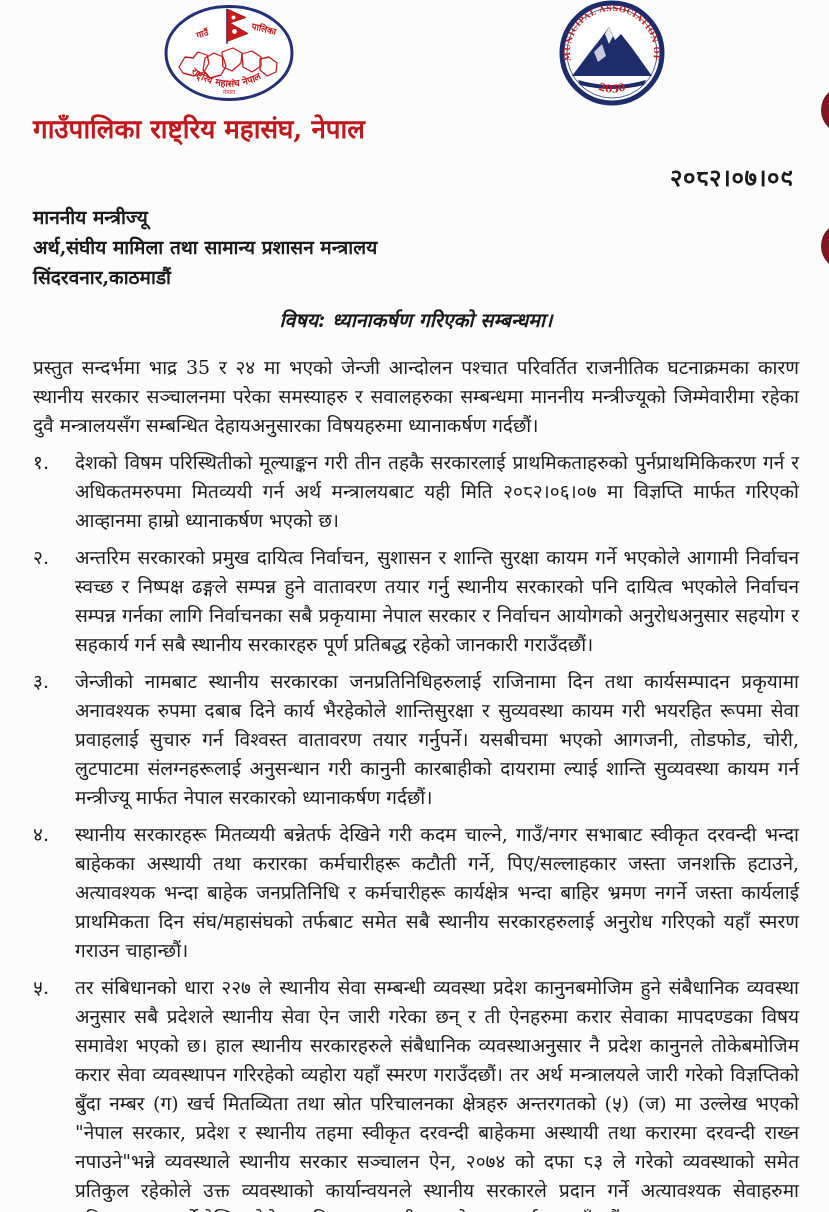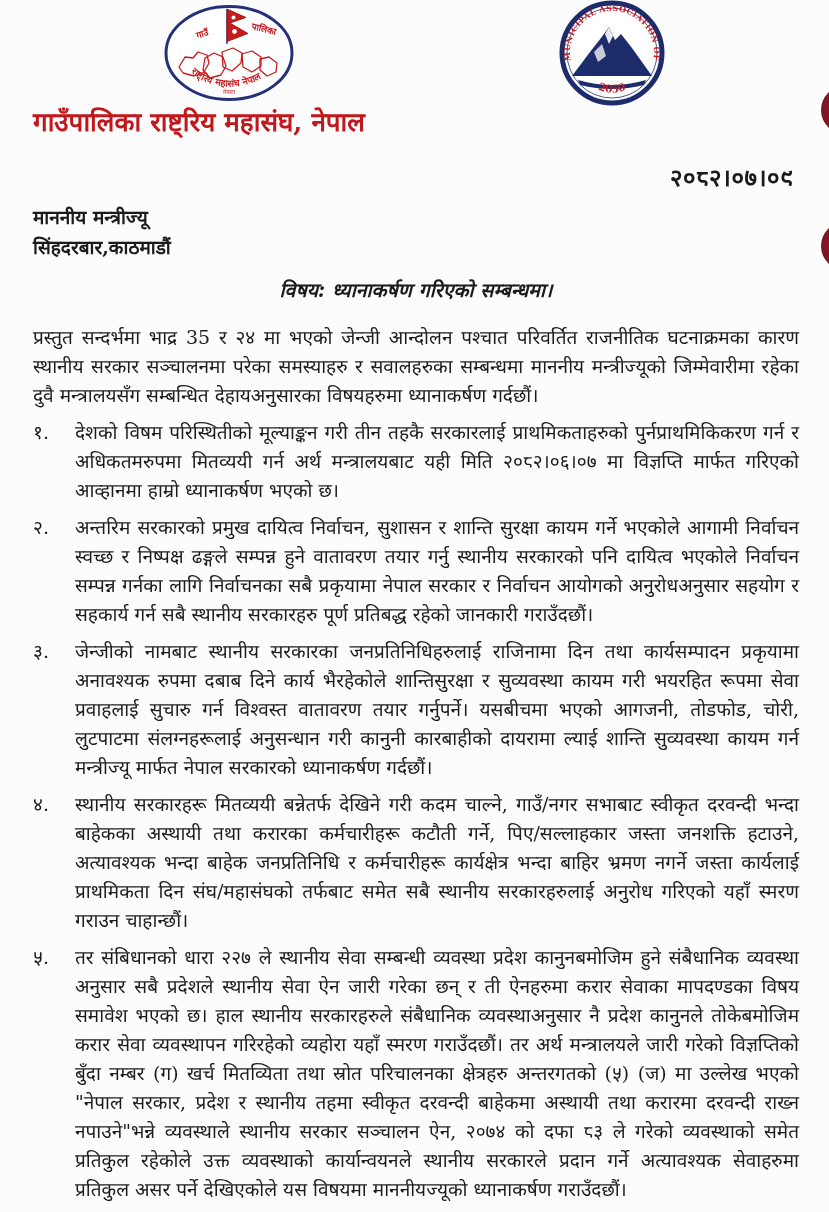--- a/index.html
+++ b/index.html
@@ -15,20 +15,21 @@
   .logo-left{position:absolute;left:163px;top:4px;width:132px;height:98px;}
   .logo-right{position:absolute;left:556px;top:0px;width:112px;height:106px;}
   
   .org-row{
     position:absolute;top:106px;left:33px;right:70px;
     display:flex;justify-content:space-between;align-items:flex-start;
   }
   .org-name{
     color:#c0181c;font-weight:bold;font-size:26px;line-height:1.25;
     white-space:nowrap;
+    margin-top:7px;
   }
   
   .date-line{
     position:absolute;top:160px;right:36px;
     font-size:24px;font-weight:bold;letter-spacing:.5px;
   }
   
   .content{position:absolute;top:202px;left:33px;width:766px;}
   .addr-line{font-size:19px;font-weight:600;line-height:30px;}
   .subject{
@@ -112,21 +113,22 @@
   <div class="seal seal-2"></div>
 
   <div class="org-row">
     <div class="org-name">गाउँपालिका राष्ट्रिय महासंघ, नेपाल</div>
   </div>
 
   <div class="date-line">२०८२।०७।०९</div>
 
   <div class="content">
     <div class="addr-line">माननीय मन्त्रीज्यू</div>
-    <div class="addr-line">सिंहदरबार,काठमाडौं</div>
+    <div class="addr-line">अर्थ,संघीय मामिला तथा सामान्य प्रशासन मन्त्रालय</div>
+    <div class="addr-line">सिंदरवनार,काठमाडौं</div>
 
     <div class="subject">विषय: ध्यानाकर्षण गरिएको सम्बन्धमा।</div>
 
     <div class="intro">प्रस्तुत सन्दर्भमा भाद्र 35 र २४ मा भएको जेन्जी आन्दोलन पश्चात परिवर्तित राजनीतिक घटनाक्रमका कारण स्थानीय सरकार सञ्चालनमा परेका समस्याहरु र सवालहरुका सम्बन्धमा माननीय मन्त्रीज्यूको जिम्मेवारीमा रहेका दुवै मन्त्रालयसँग सम्बन्धित देहायअनुसारका विषयहरुमा ध्यानाकर्षण गर्दछौं।</div>
 
     <div class="item">
       <div class="item-num">१.</div>
       <div class="item-text">देशको विषम परिस्थितीको मूल्याङ्कन गरी तीन तहकै सरकारलाई प्राथमिकताहरुको पुर्नप्राथमिकिकरण गर्न र अधिकतमरुपमा मितव्ययी गर्न अर्थ मन्त्रालयबाट यही मिति २०८२।०६।०७ मा विज्ञप्ति मार्फत गरिएको आव्हानमा हाम्रो ध्यानाकर्षण भएको छ।</div>
     </div>
     <div class="item">

